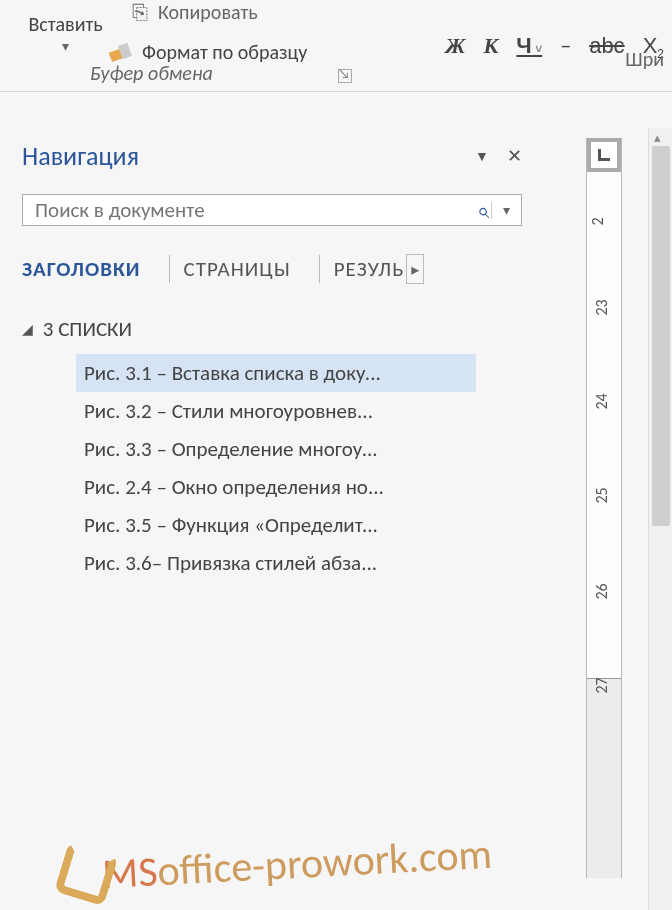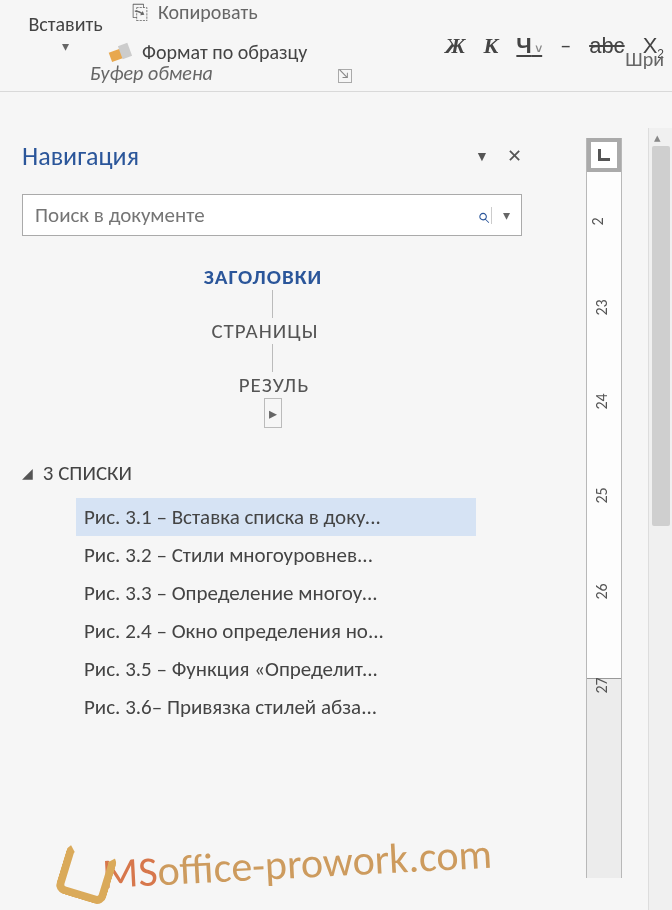--- a/index.html
+++ b/index.html
@@ -140,21 +140,21 @@
     gap:18px;
     color:#555;
     font-size:18px;
     align-items:center;
   }
   .nav-title-actions .chev{font-size:14px;}
 
   .search-box {
     display: flex;
     border: 1px solid #aaa;
-    height: 42px;
+    height: 32px;
     background: #fff;
     align-items: center;
   }
   .search-input {
     flex: 1;
     border: none;
     outline: none;
     font-size: 21px;
     padding: 0 12px;
     color: #7d7d7d;
@@ -175,21 +175,20 @@
     font-size: 14px;
   }
 
   .nav-tabs {
     display: flex;
     align-items: center;
     margin-top: 28px;
     font-size: 21px;
     color: #555;
     gap: 0;
-    flex-direction: column;
   }
   .nav-tab {
     padding: 0 18px 0 4px;
     letter-spacing: 1px;
   }
   .nav-tab.active {
     color: #2b569a;
     font-weight: 600;
     padding-left:0;
   }

